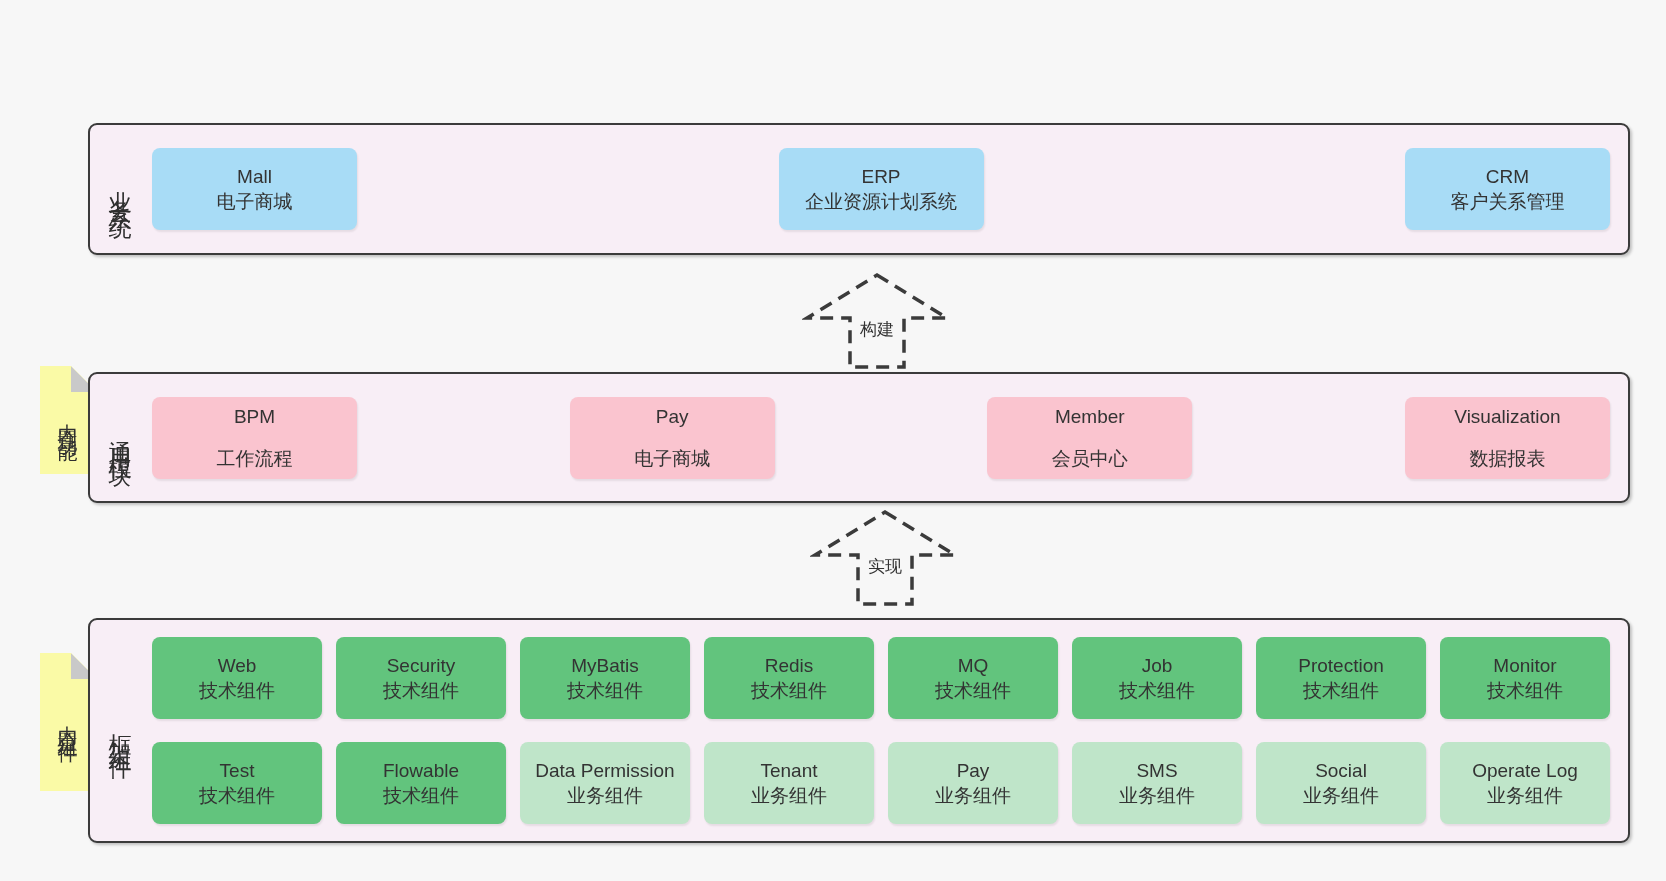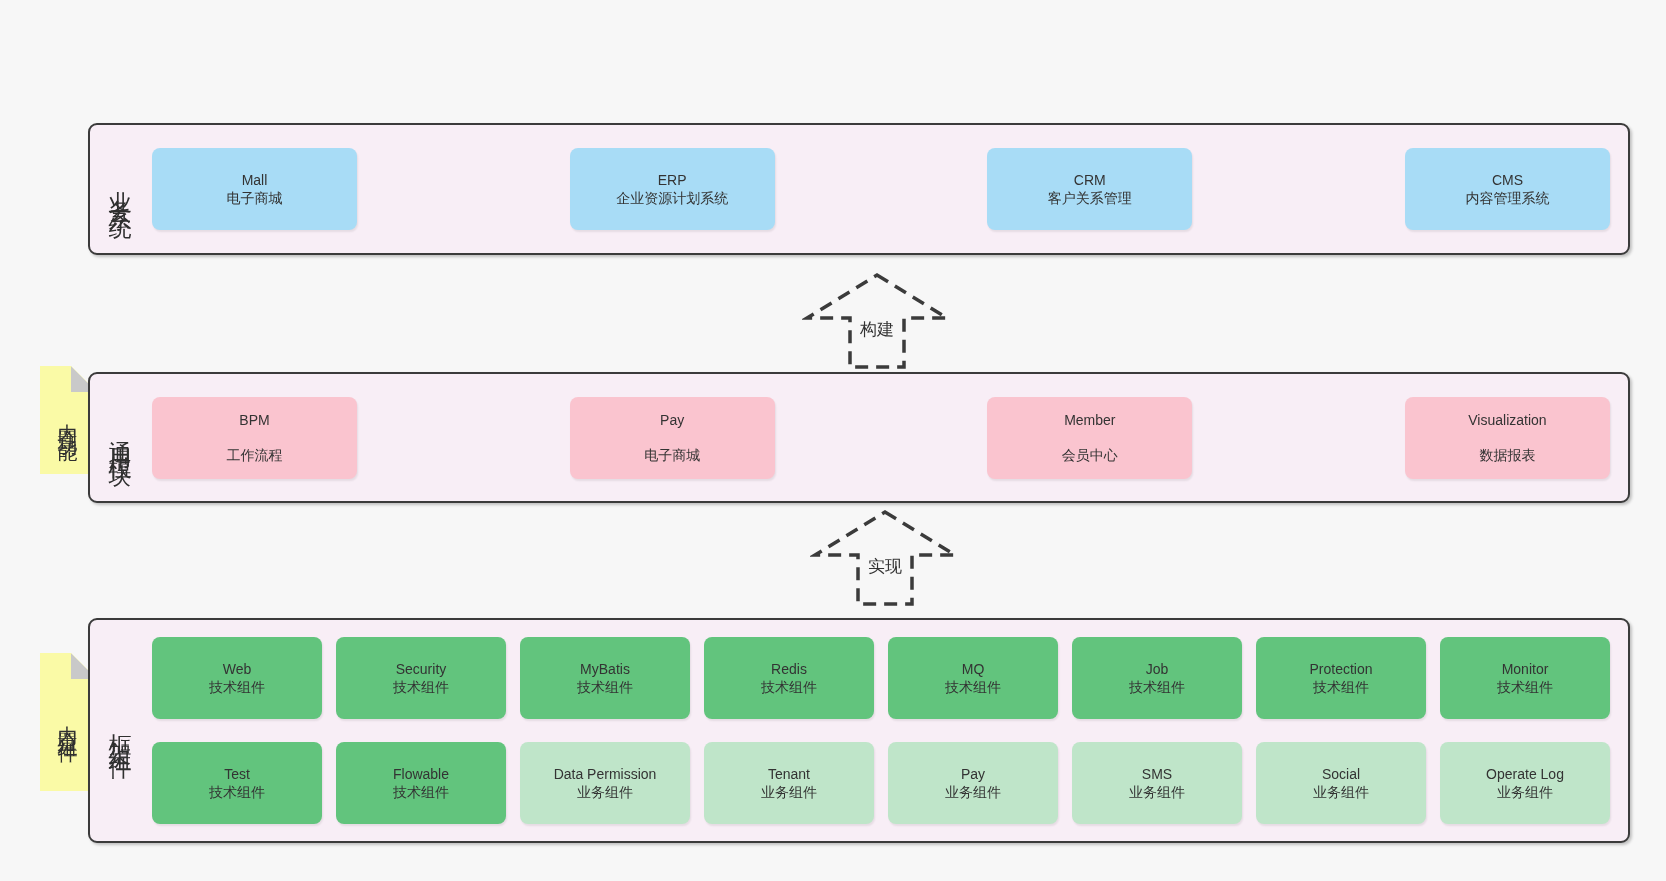--- a/index.html
+++ b/index.html
@@ -27,21 +27,21 @@
     font-size:23px;letter-spacing:8px;color:#2f2f2f;
   }
   .band-content{
     flex:1;display:flex;flex-direction:column;justify-content:center;
     padding-right:18px;gap:23px;
   }
   .boxrow{display:flex;justify-content:space-between;}
   .box{
     height:82px;border-radius:8px;box-sizing:border-box;
     display:flex;flex-direction:column;justify-content:center;align-items:center;
-    text-align:center;font-size:14px;line-height:1.32;
+    text-align:center;font-size:19px;line-height:1.32;
     box-shadow:1px 2px 2px rgba(0,0,0,0.08);
     padding:2px 6px;
   }
   .w-wide{width:205px;}
   .w-narrow{width:170px;text-align:center;}
   .c-blue{background:var(--blue,#a8dcf6);}
   .c-red{background:var(--red,#f16b6e);}
   .c-pink{background:var(--pink,#fac4cf);gap:16px;}
   .c-green{background:var(--green_dark,#62c47d);}
   .c-green-light{background:var(--green_light,#bfe5c9);}
@@ -86,24 +86,20 @@
         <div>电子商城</div>
       </div>
       <div class="box w-wide c-blue">
         <div>ERP</div>
         <div>企业资源计划系统</div>
       </div>
       <div class="box w-wide c-blue">
         <div>CRM</div>
         <div>客户关系管理</div>
       </div>
-      <div class="box w-wide c-blue">
-        <div>CMS</div>
-        <div>内容管理系统</div>
-      </div>
     </div>
   </div>
 </section>
 
 <svg class="arrow arrow-build" viewBox="0 0 150 100">
   <polygon points="75,4 145,47 102,47 102,96 48,96 48,47 5,47"></polygon>
   <text x="75" y="64">构建</text>
 </svg>
 
 <div class="note note-modules">

